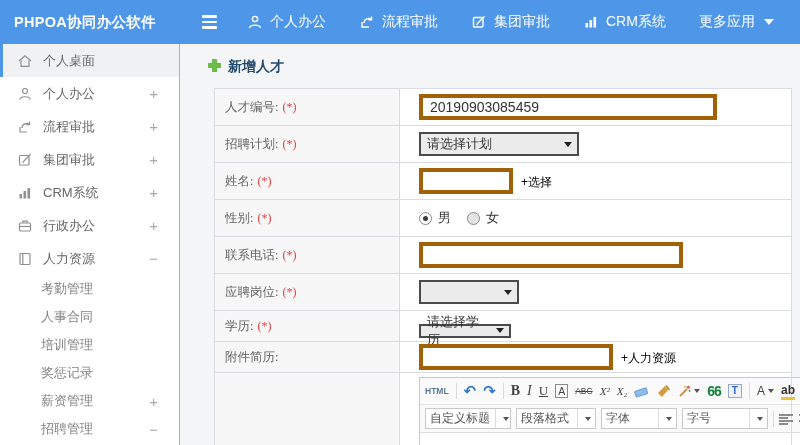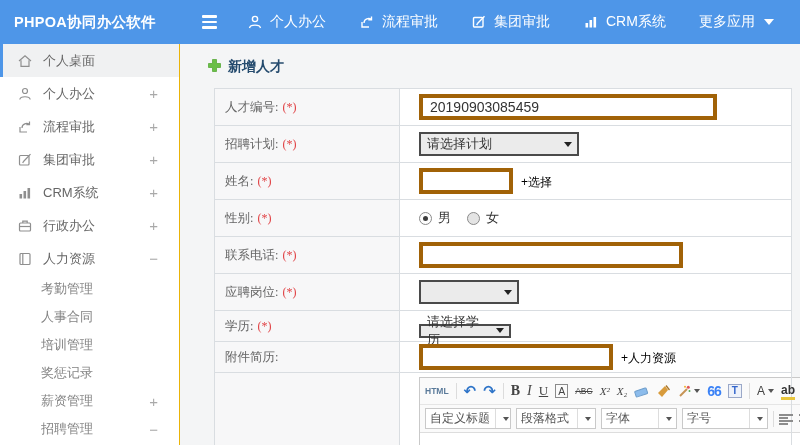--- a/index.html
+++ b/index.html
@@ -76,21 +76,21 @@
   .sep { width:1px; height:16px; background:#dcdcdc; flex:0 0 auto; }
   .tb { font-size:12px; color:#444; display:inline-flex; align-items:center; cursor:pointer; flex:0 0 auto; }
   .tb-html { font-size:8.5px; font-weight:bold; color:#5a7a9a; }
   .tb-undo,.tb-redo { color:#2e74c8; font-size:15px; font-weight:bold; }
   .tb-b { font-family:"Liberation Serif",serif; font-weight:bold; font-size:14px; }
   .tb-i { font-family:"Liberation Serif",serif; font-style:italic; font-size:14px; }
   .tb-u { font-family:"Liberation Serif",serif; font-size:13px; text-decoration:underline; }
   .tb-abox { border:1px solid #8a8a8a; font-size:10.5px; padding:0 2px; line-height:12px; }
   .tb-strike { font-size:8.5px; text-decoration:line-through; }
   .tb-supsub { font-size:11px; font-family:"Liberation Serif",serif; font-style:italic; }
-  .tb-quote { font-weight:bold; font-size:14px; letter-spacing:-1px; color:#3b82f6; }
+  .tb-quote { font-weight:bold; font-size:14px; letter-spacing:-1px; color:#15803d; }
   .tb-date { border:1px solid #9aa8c8; background:#eef2fa; color:#3366cc; font-size:10px;
     font-weight:bold; padding:0 3px; line-height:12px; }
   .mini-caret { width:0; height:0; border-left:3.5px solid transparent; border-right:3.5px solid transparent;
     border-top:4px solid #555; margin-left:3px; }
   .tb-highlight { font-size:12px; font-weight:bold; color:#333; border-bottom:3px solid #e8c53c; }
 
   .tsel { border:1px solid #c9c9c9; background:#fff; height:21px; display:inline-flex;
     align-items:center; justify-content:space-between; font-size:12px; color:#555;
     padding:0 4px; cursor:pointer; flex:0 0 auto; }
   .tsel .dd { display:inline-flex; border-left:1px solid #ddd; padding-left:4px; margin-left:5px; height:100%;

